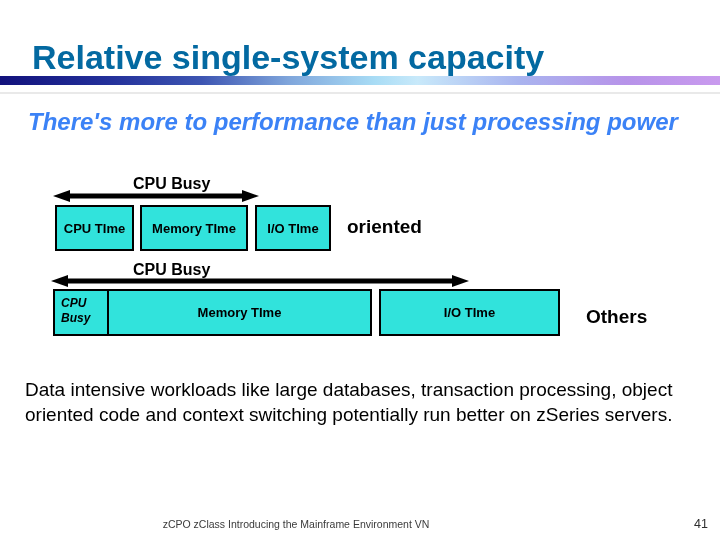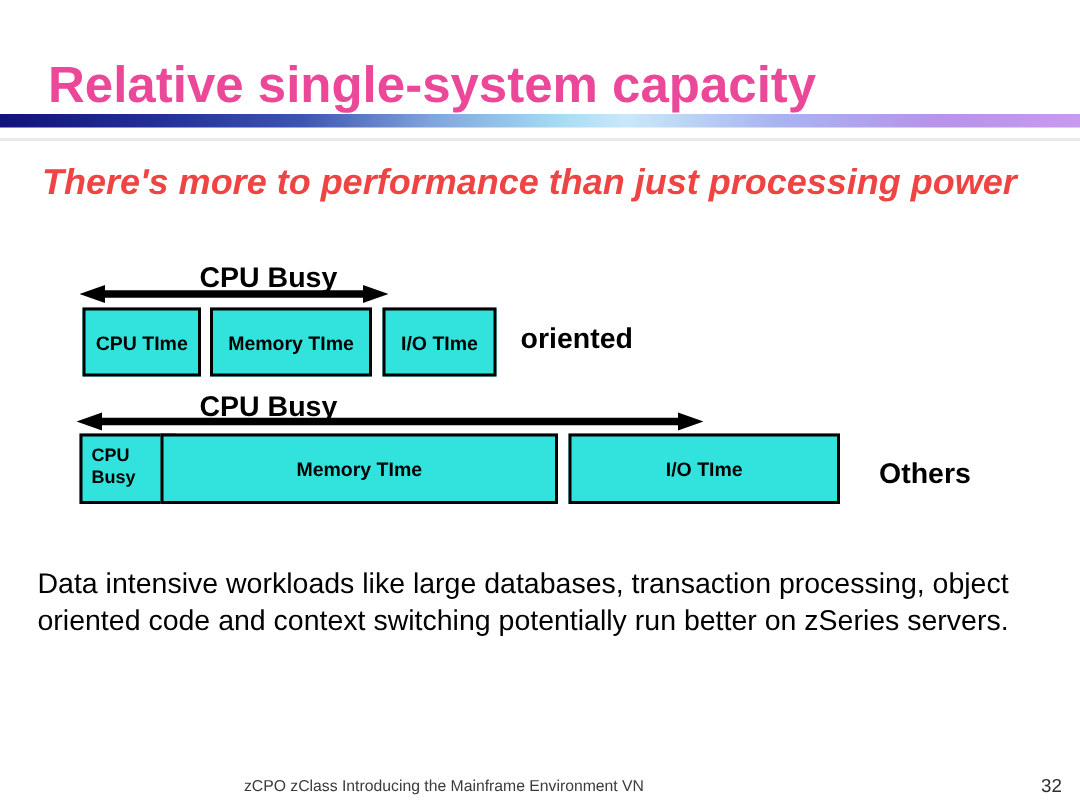--- a/index.html
+++ b/index.html
@@ -2,53 +2,53 @@
 <html><head>
 <meta charset="utf-8">
 <style>
   html, body { margin:0; padding:0; background:#ffffff; }
   .slide {
     position:relative; width:720px; height:540px; background:#ffffff;
     font-family:"Liberation Sans", sans-serif; overflow:hidden; color:#000;
   }
   .title {
     position:absolute; left:32px; top:38px;
-    font-size:34px; font-weight:bold; color:#ec4899; white-space:nowrap;
+    font-size:34px; font-weight:bold; color:#0369a1; white-space:nowrap;
   }
   .grad-bar {
     position:absolute; left:0; top:76px; width:720px; height:9px;
     background:linear-gradient(90deg,
       #12127C 0%, #23309A 15%, #3D55B2 28%, #7FA5DB 40%,
       #A8DCF5 52%, #C8E9FA 58%, #A9B4EF 72%, #B793E9 87%, #C99AEE 100%);
   }
   .grad-shadow {
     position:absolute; left:0; top:92px; width:720px; height:2px; background:#e9e9e9;
   }
   .subtitle {
     position:absolute; left:28px; top:108px;
-    font-size:24px; font-weight:bold; font-style:italic; color:#ef4444; white-space:nowrap;
+    font-size:24px; font-weight:bold; font-style:italic; color:#3b82f6; white-space:nowrap;
   }
-  .cpu-busy { position:absolute; font-size:19px; font-weight:bold; white-space:nowrap; }
+  .cpu-busy { position:absolute; font-size:16px; font-weight:bold; white-space:nowrap; }
   .cb1 { left:133px; top:175px; }
   .cb2 { left:133px; top:261px; }
   .arrow { position:absolute; line-height:0; }
   .a1 { left:53px; top:189px; }
   .a2 { left:51px; top:274px; }
   .tbox {
     position:absolute; background:#31E3DC; border:2px solid #000000;
     box-sizing:border-box; display:flex; align-items:center; justify-content:center;
     font-weight:bold; font-size:13px; color:#000; text-align:center;
   }
   .r1 { top:205px; height:46px; }
   .r2 { top:289px; height:47px; }
   .b11 { left:55px;  width:79px; }
   .b12 { left:140px; width:108px; }
   .b13 { left:255px; width:76px; }
   .b21 { left:53px; width:64px; display:block; font-size:12px;
-         text-align:left; padding:5px 0 0 6px; line-height:15px; }
+         text-align:left; padding:5px 0 0 6px; line-height:15px;font-style:italic; }
   .b22 { left:107px; width:265px; }
   .b23 { left:379px; width:181px; }
   .syslabel { position:absolute; font-size:19px; font-weight:bold; white-space:nowrap; }
   .sys1 { left:347px; top:216px; }
   .sys2 { left:586px; top:306px; }
   .body-text {
     position:absolute; left:25px; top:377px; width:662px;
     font-size:19px; line-height:25px; color:#000000;
   }
   .footer {
@@ -94,15 +94,15 @@
     <span>CPU</span><br>
     <span>Busy</span>
   </div>
   <div class="tbox r2 b22">Memory TIme</div>
   <div class="tbox r2 b23">I/O TIme</div>
   <div class="syslabel sys2">Others</div>
 
   <div class="body-text">Data intensive workloads like large databases, transaction processing, object oriented code and context switching potentially run better on zSeries servers.</div>
 
   <div class="footer">zCPO zClass Introducing the Mainframe Environment VN</div>
-  <div class="pagenum">32</div>
+  <div class="pagenum">41</div>
 
 </div>
 
 </body></html>

